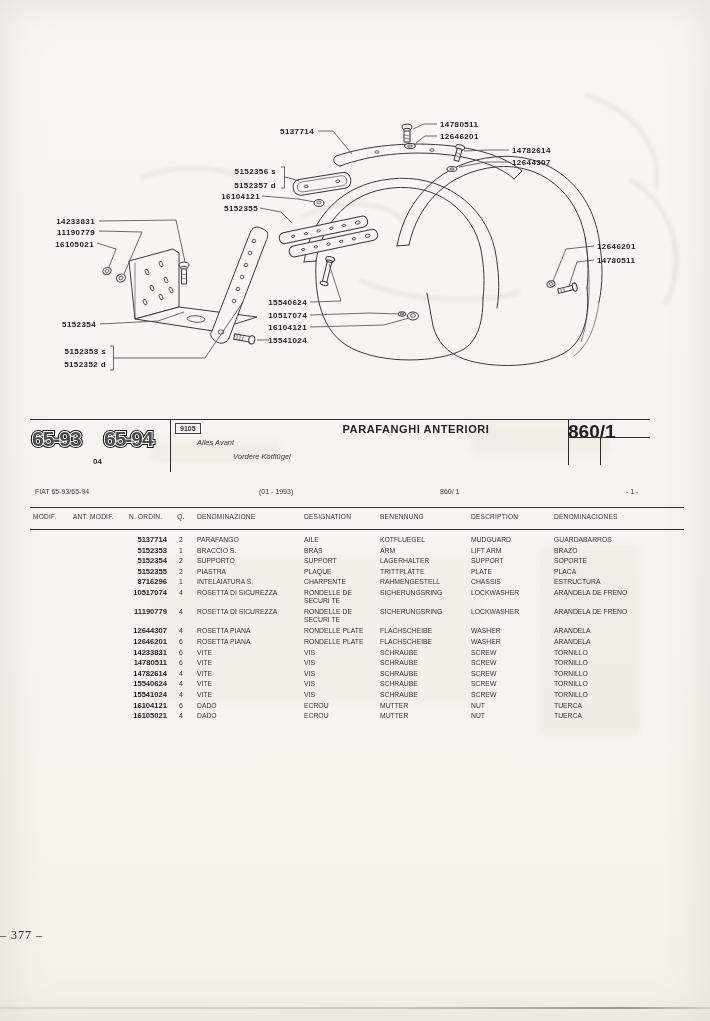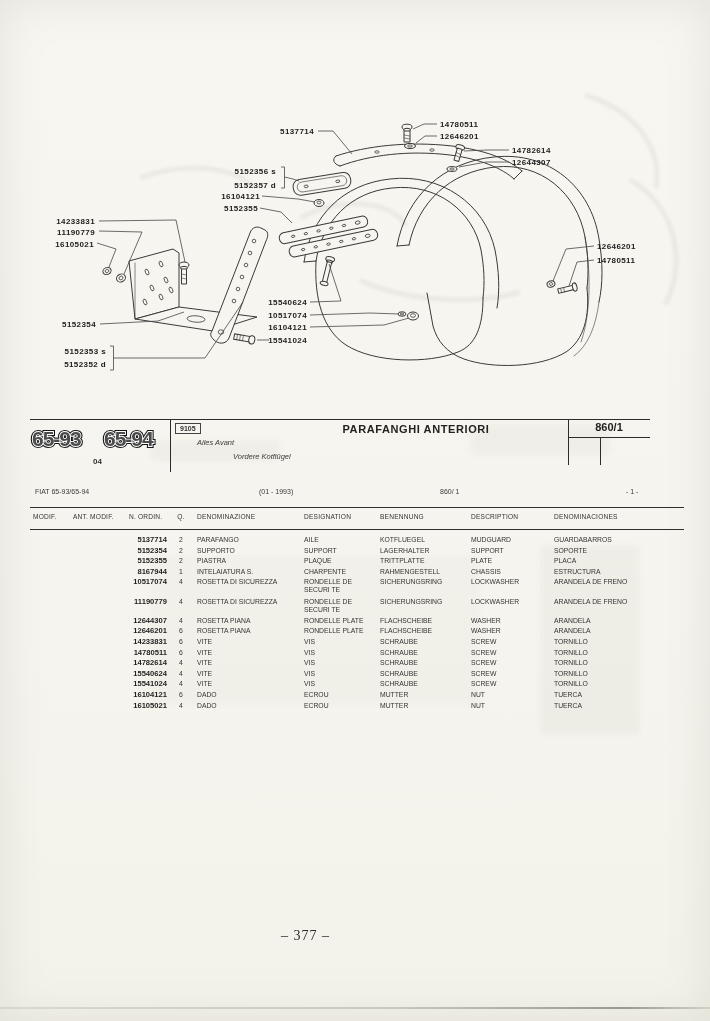--- a/index.html
+++ b/index.html
@@ -21,35 +21,35 @@
   .hole{fill:#f6f5ef;stroke:#3a3a3a;stroke-width:.8;}
   
   .hband{left:30px;top:419px;width:620px;height:59px;border-top:1.6px solid #2c2c2c;}
   .vline{position:absolute;width:1.2px;background:#2c2c2c;}
   .hline{position:absolute;height:1.2px;background:#2c2c2c;}
   .badge-sub{left:63px;top:37px;font-size:8px;font-weight:700;color:#333;}
   .code-box{left:145px;top:3px;border:1px solid #444;font-size:7px;font-weight:700;padding:1px 4px;color:#333;}
   .subl{left:167px;font-size:7.5px;font-style:italic;color:#3b3b3b;}
   .subr{width:515px;text-align:right;font-size:7.5px;font-style:italic;color:#3b3b3b;}
   .htitle{left:256px;top:3px;width:260px;text-align:center;font-size:11px;font-weight:700;letter-spacing:.6px;color:#222;}
-  .sheet{left:538px;top:1px;width:82px;text-align:center;font-size:11px;font-weight:700;color:#1e1e1e;}
+  .sheet{left:538px;top:1px;width:82px;text-align:left;font-size:19px;font-weight:700;color:#1e1e1e;}
   
   .meta{top:488px;font-size:7px;color:#3a3a3a;}
   .rule{left:30px;width:654px;height:1.4px;background:#2f2f2f;}
   
   .tgrid{display:grid;grid-template-columns:40px 56px 40px 28px 107px 76px 91px 83px 97px;}
   .hrow{position:absolute;left:33px;top:513px;width:618px;font-size:6.6px;color:#333;letter-spacing:.2px;}
   .tbody{position:absolute;left:33px;top:536px;width:618px;}
   .prow{font-size:6.8px;line-height:8.1px;min-height:10.6px;color:#333;}
   .prow.gap{margin-top:3px;}
   .pcell{padding-right:4px;}
   .c2{text-align:right;font-weight:700;font-size:7.6px;color:#1f1f1f;padding-right:2px;}
   .hrow .c2{text-align:left;font-weight:400;font-size:6.6px;color:#333;padding-left:0;}
   .c3{text-align:center;}
-  .pagenum{top:928px;width:611px;text-align:center;font-family:"Liberation Serif",serif;font-size:14px;letter-spacing:1px;color:#2b2b2b;}
+  .pagenum{top:928px;width:611px;text-align:left;font-family:"Liberation Serif",serif;font-size:12px;letter-spacing:1px;color:#2b2b2b;}
   .scanline{left:0;top:1007px;width:710px;height:2px;background:linear-gradient(90deg,rgba(160,157,144,.25) 0%,rgba(160,157,144,.45) 55%,rgba(110,108,98,.65) 88%,rgba(160,157,144,.3) 100%);}
   .smudge{position:absolute;background:#87836c;opacity:.05;filter:blur(2.5px);border-radius:6px;}
 </style>
 </head>
 <body>
 
 <div class="page">
 
   <div class="smudge abs" style="left:470px;top:424px;width:140px;height:32px;"></div>
   <div class="smudge abs" style="left:150px;top:440px;width:130px;height:22px;"></div>
@@ -307,20 +307,31 @@
         <div class="pcell c3">2</div>
         <div class="pcell c4">PARAFANGO</div>
         <div class="pcell c5">AILE</div>
         <div class="pcell c6">KOTFLUEGEL</div>
         <div class="pcell c7">MUDGUARD</div>
         <div class="pcell c8">GUARDABARROS</div>
       </div>
       <div class="tgrid prow">
         <div class="pcell c0"></div>
         <div class="pcell c1"></div>
+        <div class="pcell c2">5152353</div>
+        <div class="pcell c3">1</div>
+        <div class="pcell c4">BRACCIO S.</div>
+        <div class="pcell c5">BRAS</div>
+        <div class="pcell c6">ARM</div>
+        <div class="pcell c7">LIFT ARM</div>
+        <div class="pcell c8">BRAZO</div>
+      </div>
+      <div class="tgrid prow">
+        <div class="pcell c0"></div>
+        <div class="pcell c1"></div>
         <div class="pcell c2">5152354</div>
         <div class="pcell c3">2</div>
         <div class="pcell c4">SUPPORTO</div>
         <div class="pcell c5">SUPPORT</div>
         <div class="pcell c6">LAGERHALTER</div>
         <div class="pcell c7">SUPPORT</div>
         <div class="pcell c8">SOPORTE</div>
       </div>
       <div class="tgrid prow">
         <div class="pcell c0"></div>
@@ -329,21 +340,21 @@
         <div class="pcell c3">2</div>
         <div class="pcell c4">PIASTRA</div>
         <div class="pcell c5">PLAQUE</div>
         <div class="pcell c6">TRITTPLATTE</div>
         <div class="pcell c7">PLATE</div>
         <div class="pcell c8">PLACA</div>
       </div>
       <div class="tgrid prow">
         <div class="pcell c0"></div>
         <div class="pcell c1"></div>
-        <div class="pcell c2">8167944</div>
+        <div class="pcell c2">8716296</div>
         <div class="pcell c3">1</div>
         <div class="pcell c4">INTELAIATURA S.</div>
         <div class="pcell c5">CHARPENTE</div>
         <div class="pcell c6">RAHMENGESTELL</div>
         <div class="pcell c7">CHASSIS</div>
         <div class="pcell c8">ESTRUCTURA</div>
       </div>
       <div class="tgrid prow">
         <div class="pcell c0"></div>
         <div class="pcell c1"></div>

